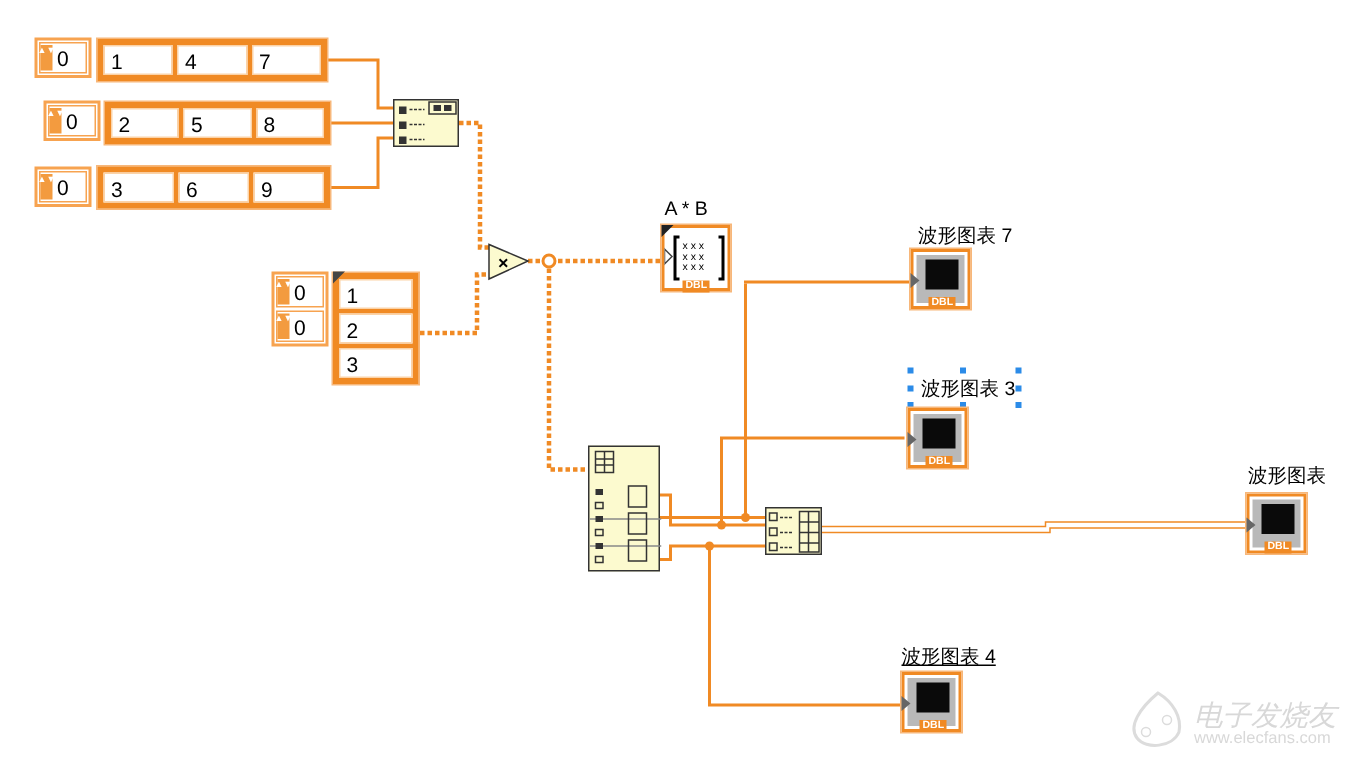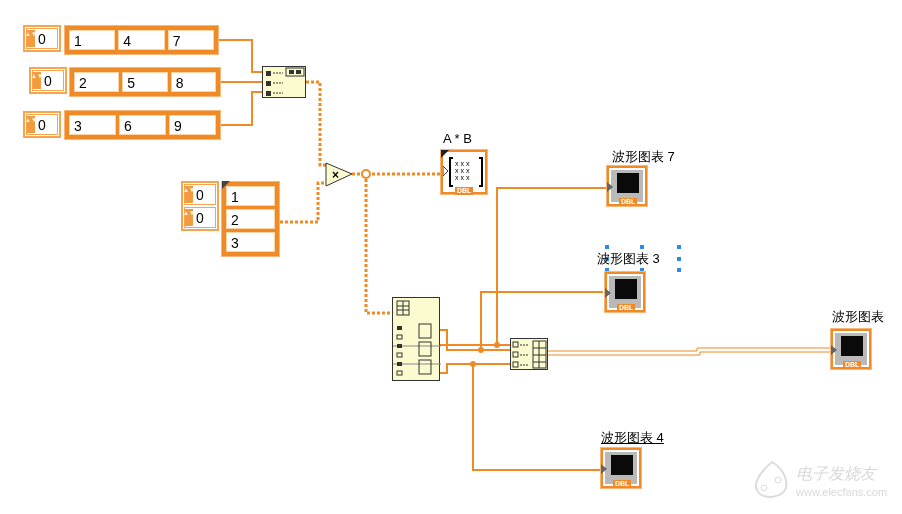--- a/index.html
+++ b/index.html
@@ -196,21 +196,21 @@
 </div>
 
 <div class="sel" style="left:605px;top:245px;"></div>
 <div class="sel" style="left:640px;top:245px;"></div>
 <div class="sel" style="left:677px;top:245px;"></div>
 <div class="sel" style="left:605px;top:257px;"></div>
 <div class="sel" style="left:677px;top:257px;"></div>
 <div class="sel" style="left:605px;top:268px;"></div>
 <div class="sel" style="left:640px;top:268px;"></div>
 <div class="sel" style="left:677px;top:268px;"></div>
-<div class="abs label" style="left:597px;top:250px;">波形图表 3</div>
+<div class="abs label" style="left:614px;top:250px;">波形图表 3</div>
 <div class="abs graph" style="left:605px;top:272px;">
   <div class="graph-in">
       <div class="screen"></div>
       <div class="ind"></div>
       <div class="dbl">DBL</div>
     </div>
 </div>
 
 <div class="abs label" style="left:832px;top:308px;font-family:Liberation Mono, monospace;">波形图表</div>
 <div class="abs graph" style="left:831px;top:329px;">
@@ -229,15 +229,15 @@
       <div class="dbl">DBL</div>
     </div>
 </div>
 
 <div class="wm">
   <svg width="40" height="44" style="position:absolute;left:0;top:0;">
     <path d="M20 4 C30 10 36 20 34 30 C30 40 12 42 6 34 C0 26 8 14 20 4 Z" fill="none" stroke="#dcdcdc" stroke-width="2"></path>
     <circle cx="12" cy="30" r="3" fill="none" stroke="#dcdcdc"></circle>
       <circle cx="26" cy="22" r="3" fill="none" stroke="#dcdcdc"></circle>
   </svg>
-  <div style="position:absolute;left:44px;top:6px;font-size:16px;font-style:italic;white-space:nowrap;">电子发烧友</div>
+  <div style="position:absolute;left:44px;top:6px;font-size:19px;font-style:italic;white-space:nowrap;">电子发烧友</div>
   <div style="position:absolute;left:44px;top:28px;font-size:11px;white-space:nowrap;">www.elecfans.com</div>
 </div>
 
 </body></html>

